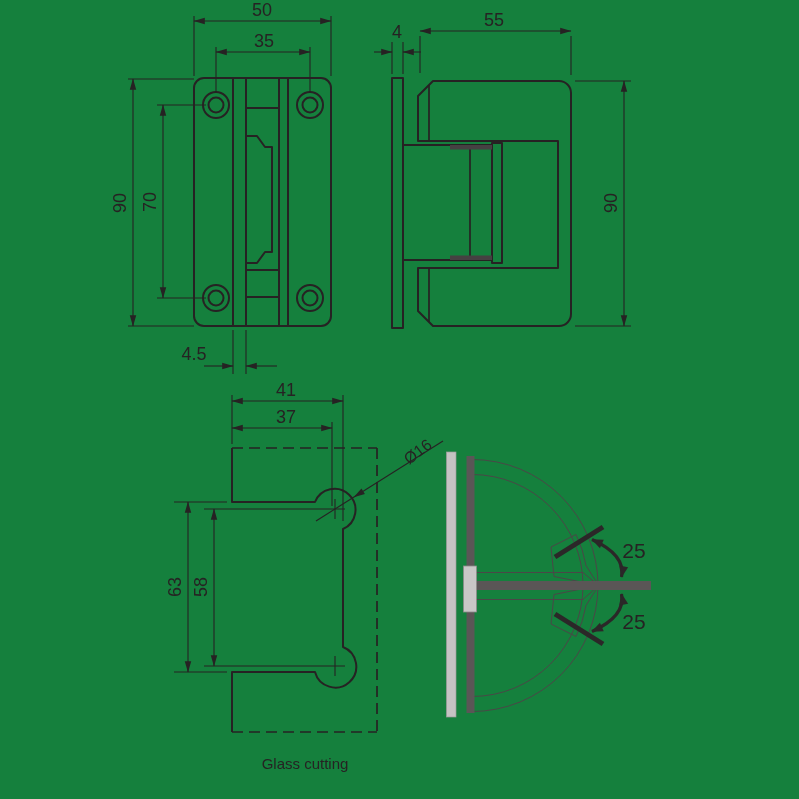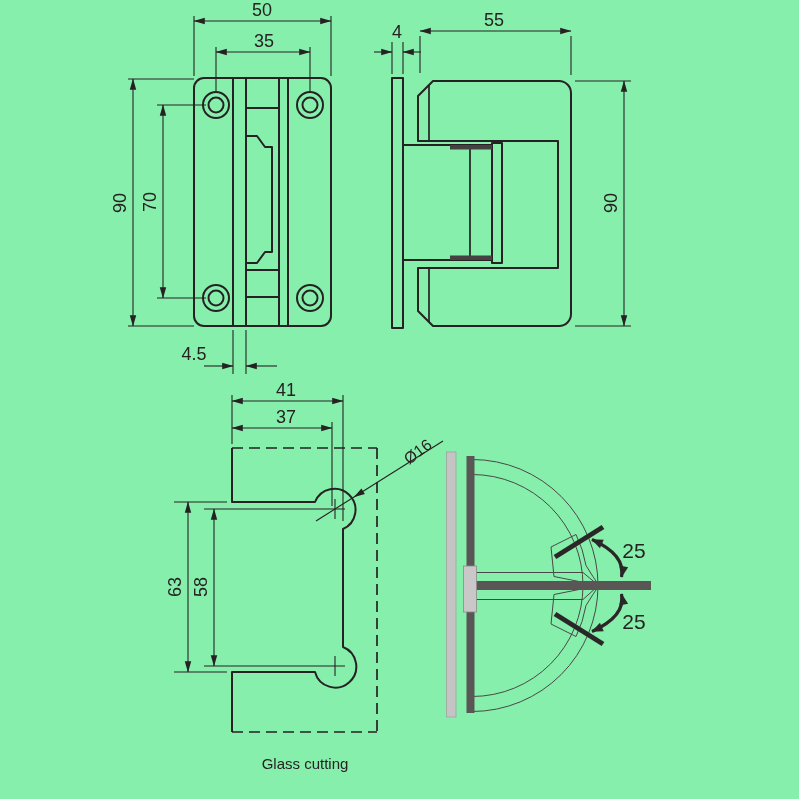--- a/index.html
+++ b/index.html
@@ -1,16 +1,16 @@
 <!DOCTYPE html>
 <html><head>
 <meta charset="utf-8">
 <style>
   html,body{margin:0;padding:0;background:#fff;}
-  .stage{position:relative;width:799px;height:799px;background:#86efac;overflow:hidden;
+  .stage{position:relative;width:799px;height:799px;background:#15803d;overflow:hidden;
          font-family:"Liberation Sans", sans-serif;}
   svg{display:block;}
   .o{fill:none;stroke:#262223;stroke-width:2;stroke-linejoin:round;stroke-linecap:butt;}
   .o15{fill:none;stroke:#262223;stroke-width:1.7;stroke-linejoin:round;}
   .e{fill:none;stroke:#262223;stroke-width:1.1;}
   .dash{fill:none;stroke:#262223;stroke-width:1.7;stroke-dasharray:11 6;}
   .dim{font-size:18px;fill:#262223;}
   .dimsm{font-size:16px;fill:#262223;}
   .cap{font-size:15px;fill:#262223;}
   .ang{font-size:21px;fill:#262223;}

